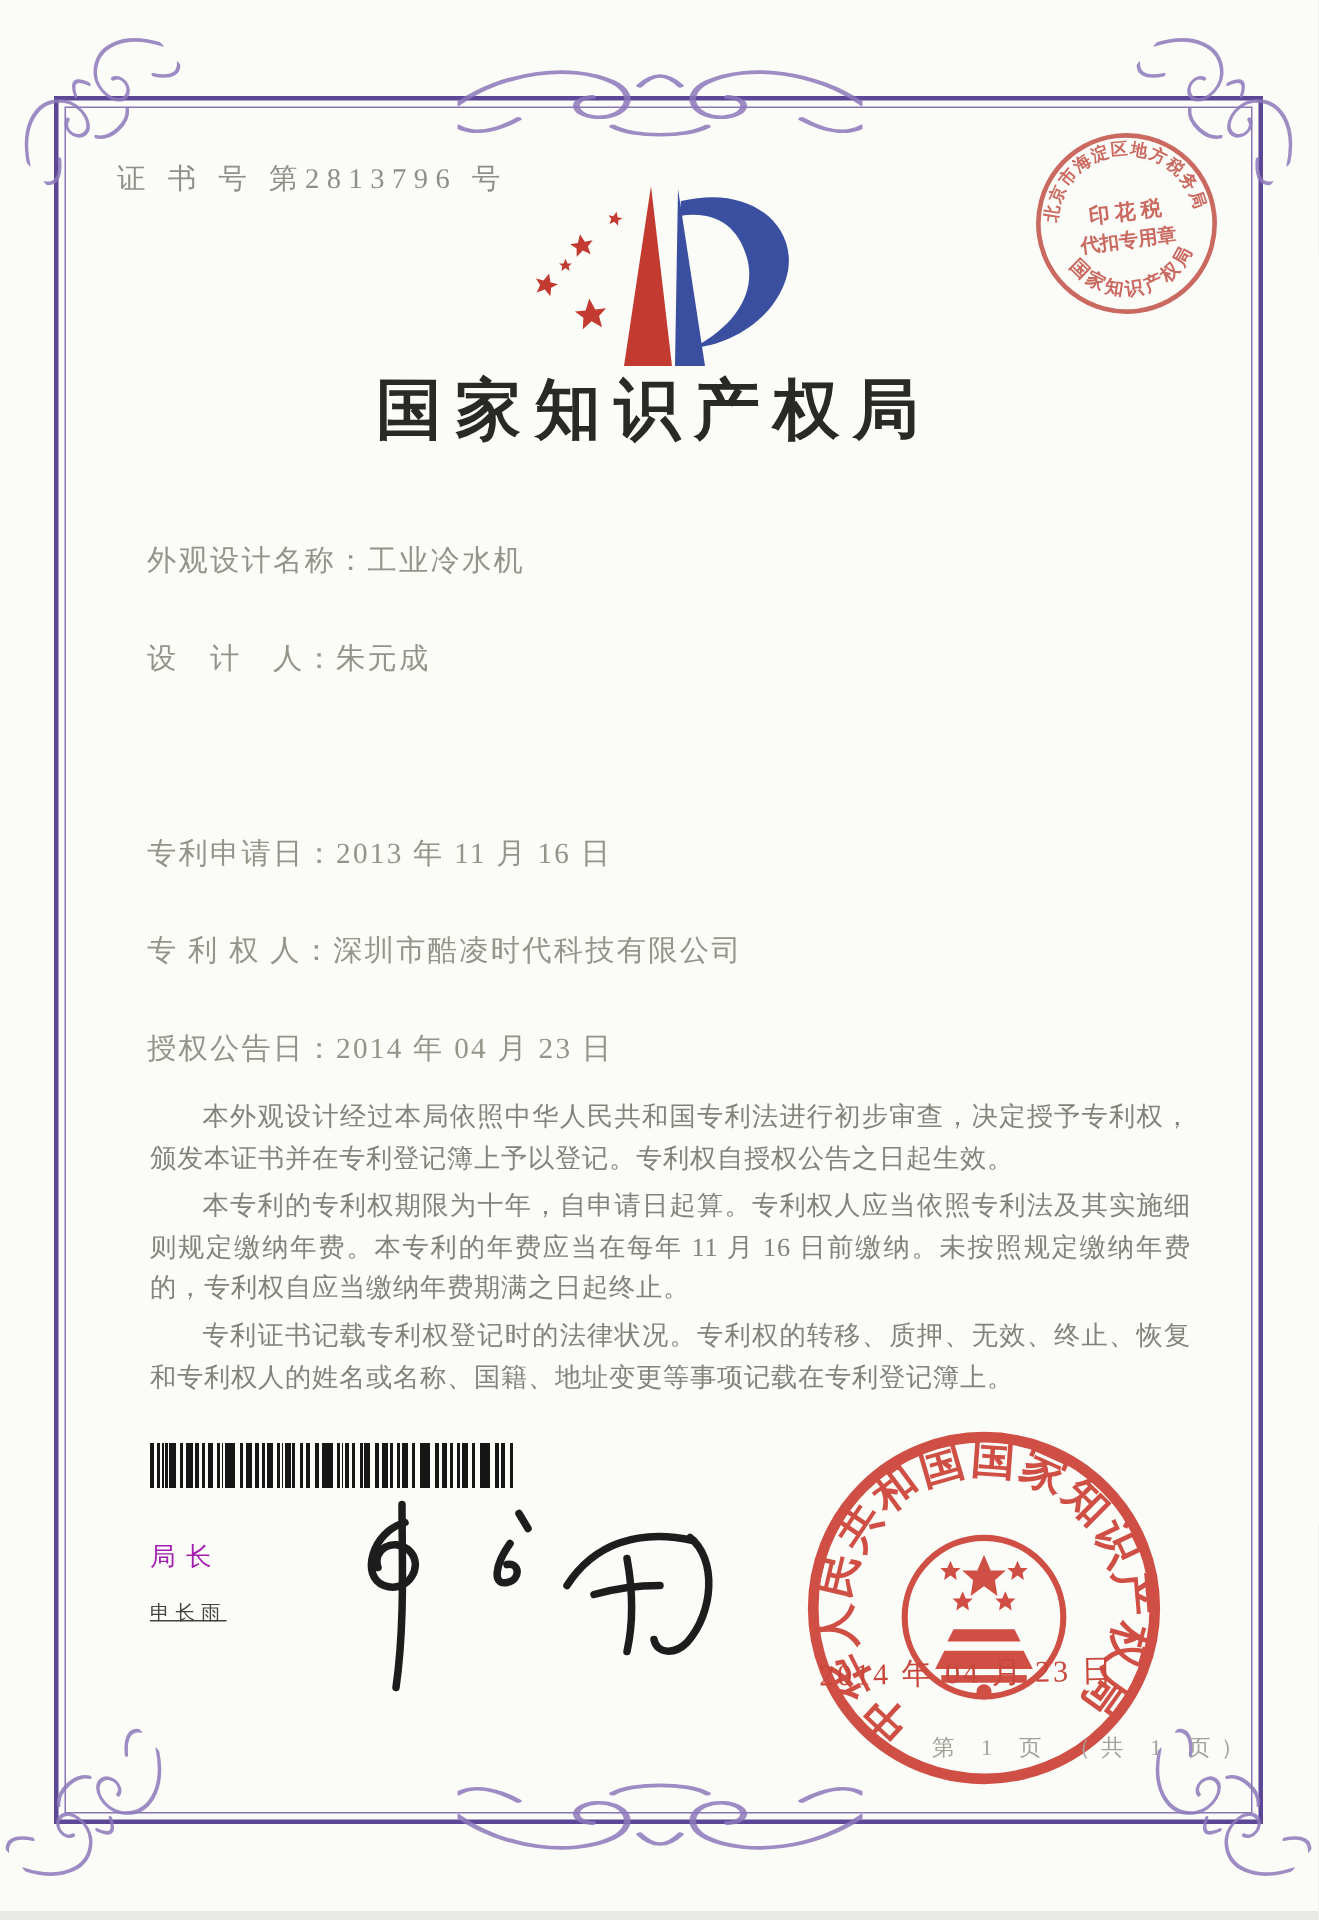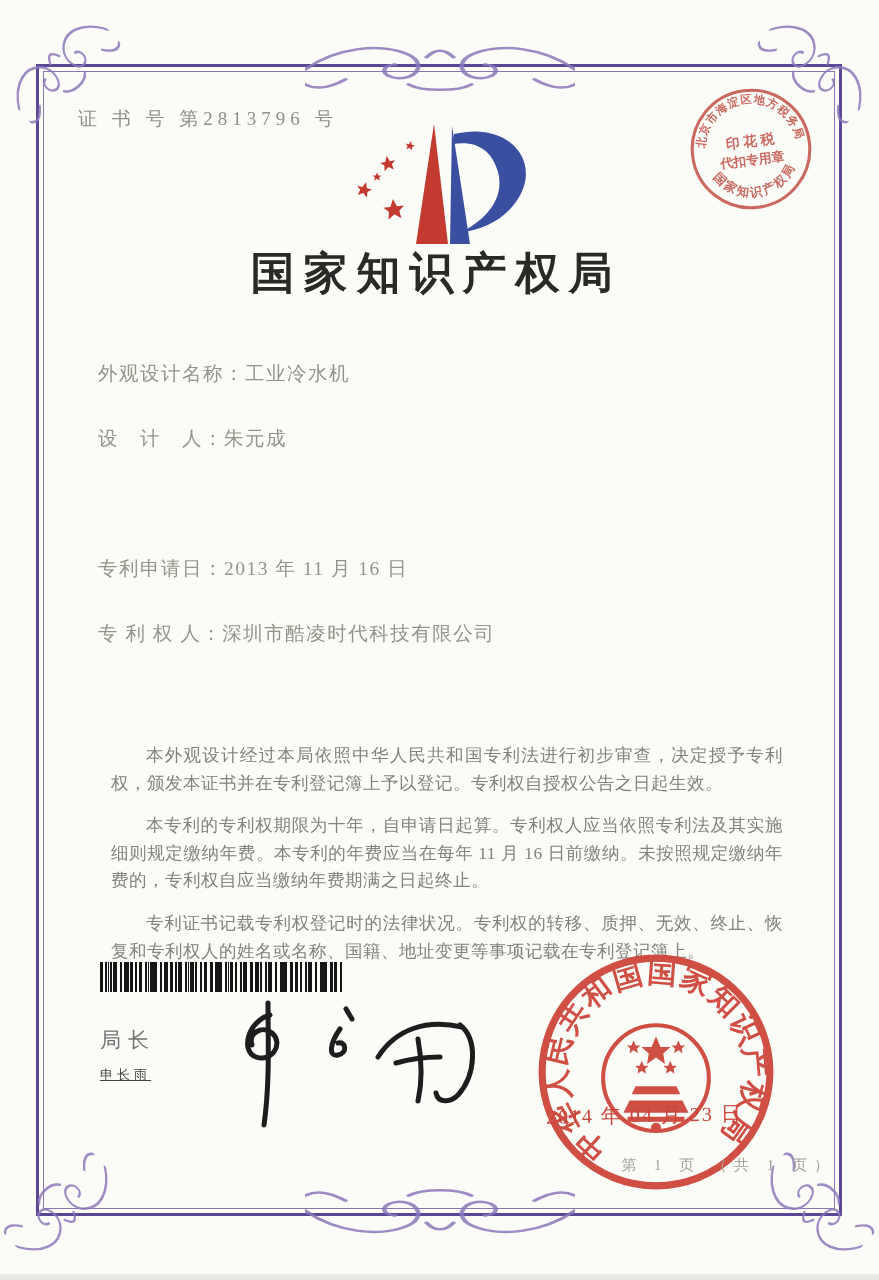--- a/index.html
+++ b/index.html
@@ -29,29 +29,29 @@
   .title{position:absolute;left:36px;top:244px;width:800px;text-align:center;
     font-size:44px;font-weight:bold;letter-spacing:9px;color:#292927;}
   
   .field{position:absolute;left:98px;font-size:19.5px;letter-spacing:1.5px;
     color:#95948a;white-space:nowrap;}
   .f0{top:360px}.f1{top:425px}.f2{top:490px}.f3{top:555px}.f4{top:620px}.f5{top:685px}
   
   .body-text{position:absolute;left:96px;top:727px;width:702px;
     font-size:17.5px;line-height:27.6px;color:#83827b;text-align:justify;
     letter-spacing:.5px;}
-  .body-text p{margin:15px;text-indent:2em;}
+  .body-text p{margin:4px;text-indent:2em;}
   
   .barcode{position:absolute;left:100px;top:962px;width:242px;height:30px;
     background-image:
       repeating-linear-gradient(90deg,#161616 0 2px,transparent 2px 5px),
       repeating-linear-gradient(90deg,#161616 0 1px,transparent 1px 8px),
       repeating-linear-gradient(90deg,#161616 0 3px,transparent 3px 13px);}
-  .director-title{position:absolute;left:100px;top:1026px;font-size:21px;
-    letter-spacing:7px;color:#737373;}
+  .director-title{position:absolute;left:100px;top:1026px;font-size:17px;
+    letter-spacing:7px;color:#a21caf;}
   .director-name{position:absolute;left:100px;top:1066px;font-size:13px;
     letter-spacing:4px;color:#434341;text-decoration:underline;}
   .signature{position:absolute;left:210px;top:998px;width:300px;height:132px;}
   .big-seal{position:absolute;left:534px;top:950px;width:244px;height:244px;opacity:.92;}
   .seal-date{position:absolute;left:546px;top:1102px;width:190px;font-size:20px;
     color:#c8463b;letter-spacing:2px;transform:rotate(-1deg);white-space:nowrap;}
   .footer{position:absolute;left:36px;top:1156px;width:800px;text-align:right;
     font-size:15px;letter-spacing:7px;color:#a3a29a;}
   .hidden-defs{position:absolute;width:0;height:0;overflow:hidden;}
 </style>
@@ -134,20 +134,23 @@
   </div>
   <div class="field f0">
     <span>外观设计名称：</span><span>工业冷水机</span>
   </div>
   <div class="field f3">
     <span>专利申请日：</span><span>2013 年 11 月 16 日</span>
   </div>
   <div class="field f4">
     <span>专 利 权 人：</span><span>深圳市酷凌时代科技有限公司</span>
   </div>
+  <div class="field f5">
+    <span>授权公告日：</span><span>2014 年 04 月 23 日</span>
+  </div>
 
   <div class="body-text">
     <p>本外观设计经过本局依照中华人民共和国专利法进行初步审查，决定授予专利权，颁发本证书并在专利登记簿上予以登记。专利权自授权公告之日起生效。</p>
     <p>本专利的专利权期限为十年，自申请日起算。专利权人应当依照专利法及其实施细则规定缴纳年费。本专利的年费应当在每年 11 月 16 日前缴纳。未按照规定缴纳年费的，专利权自应当缴纳年费期满之日起终止。</p>
     <p>专利证书记载专利权登记时的法律状况。专利权的转移、质押、无效、终止、恢复和专利权人的姓名或名称、国籍、地址变更等事项记载在专利登记簿上。</p>
   </div>
 
   <div class="barcode"></div>
 
   <div class="director-title">局长</div>

